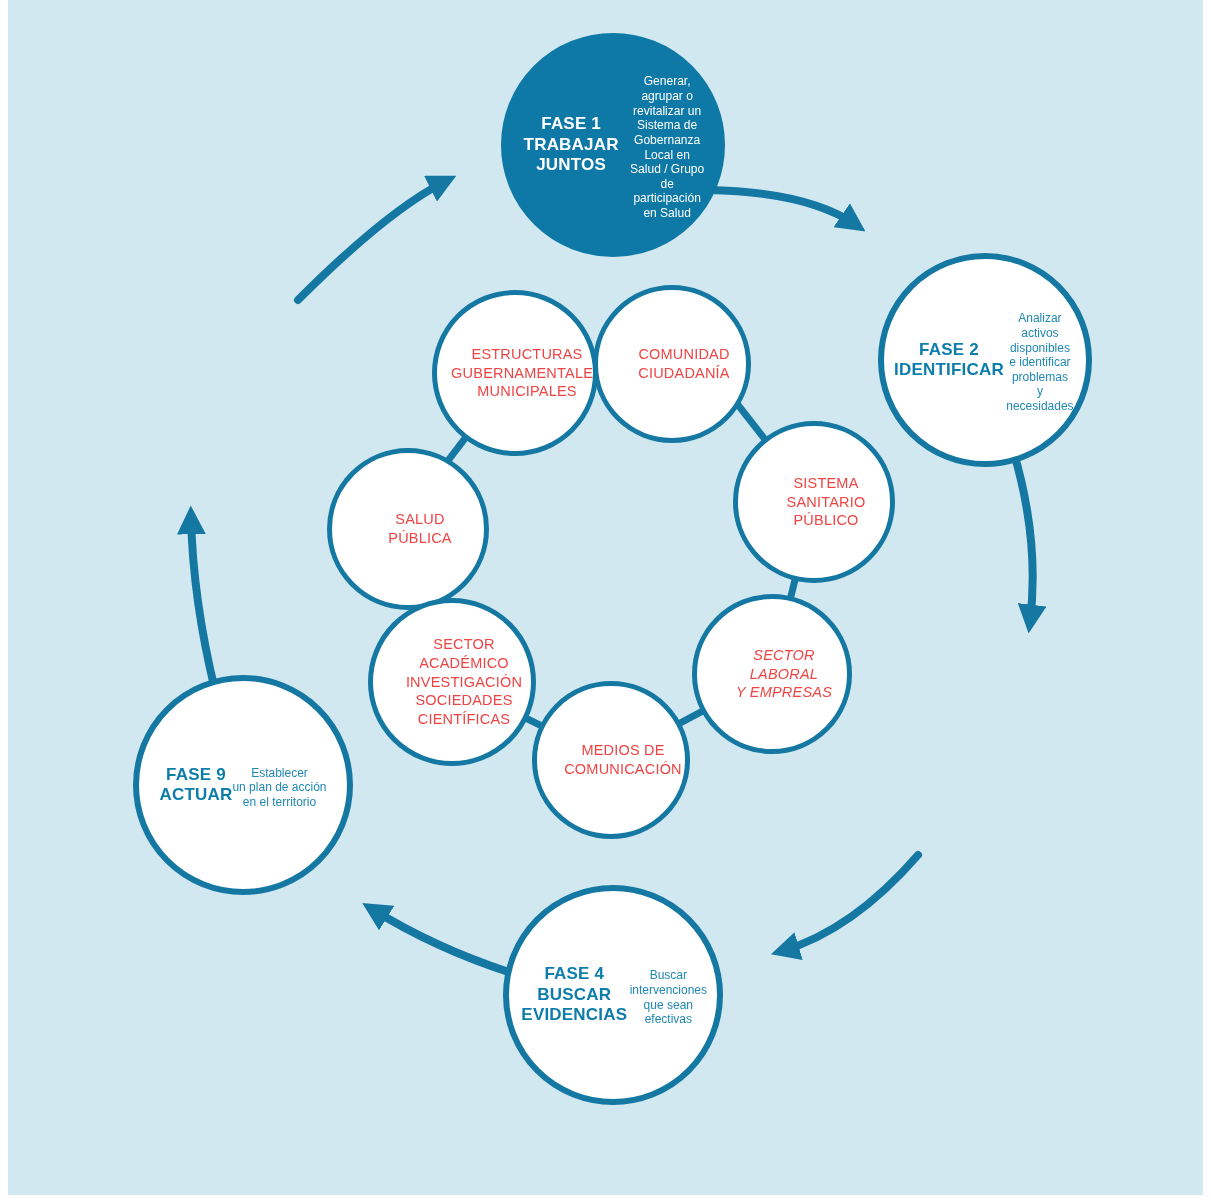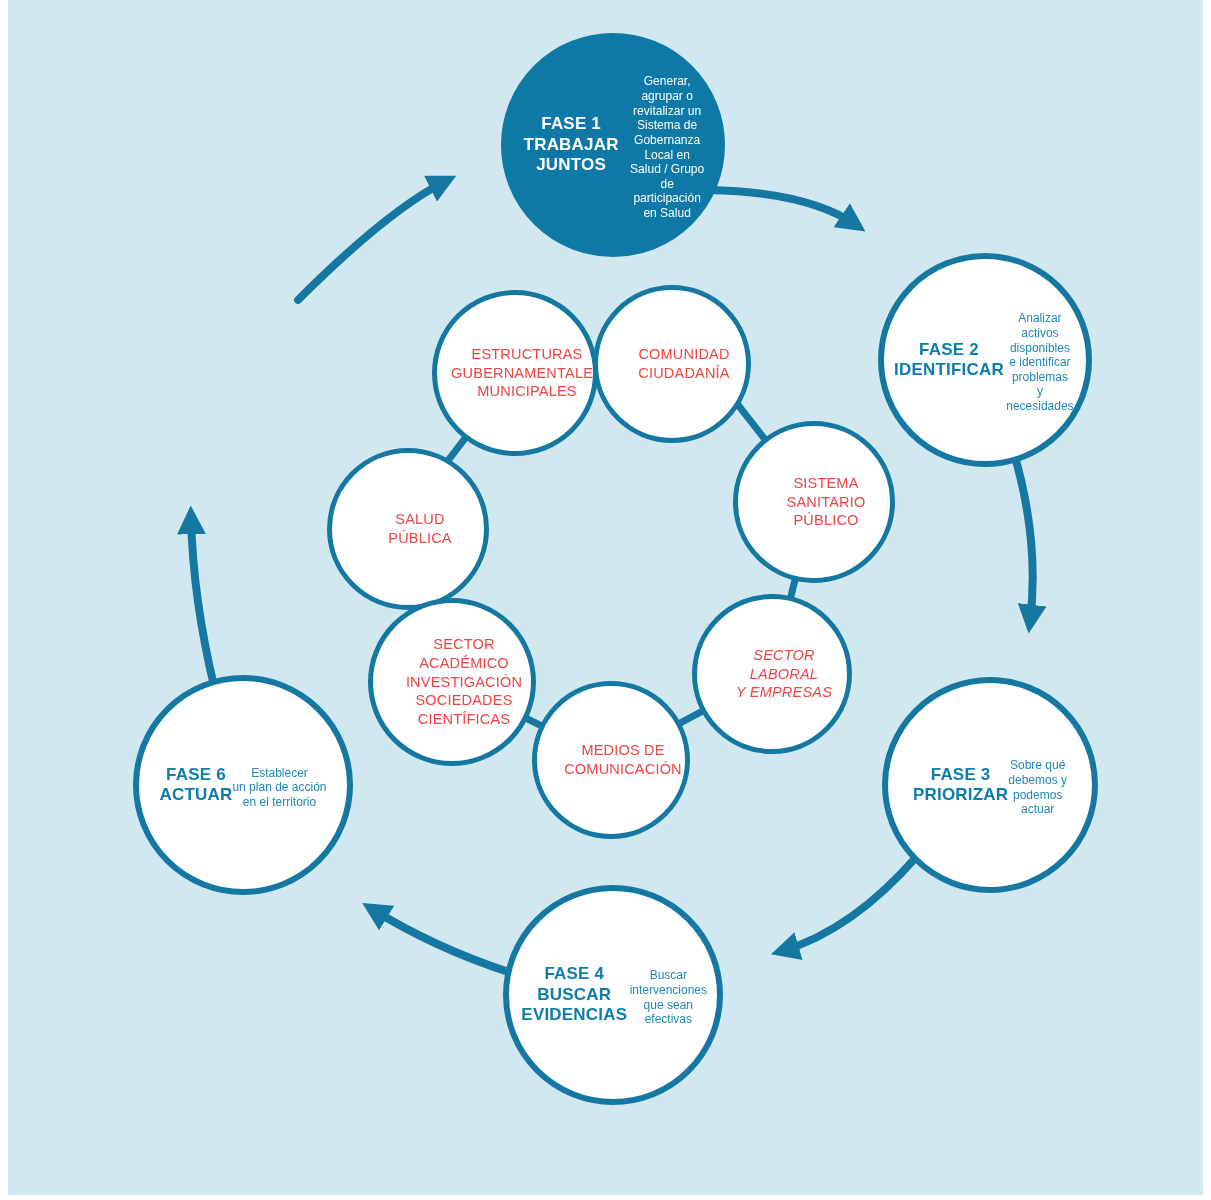--- a/index.html
+++ b/index.html
@@ -94,38 +94,30 @@
   <div class="node phase" style="left:870px;top:253px;width:214px;height:214px;">
     <div class="phase-heading">FASE 2
 IDENTIFICAR</div>
     <div class="phase-body">Analizar activos
 disponibles
 e identificar
 problemas
 y necesidades</div>
   </div>
 
-  <div class="node phase" style="left:874px;top:677px;width:216px;height:216px;">
-    <div class="phase-heading">FASE 3
-PRIORIZAR</div>
-    <div class="phase-body">Sobre qué
-debemos y
-podemos
-actuar</div>
-  </div>
 
   <div class="node phase" style="left:495px;top:885px;width:220px;height:220px;">
     <div class="phase-heading">FASE 4
 BUSCAR EVIDENCIAS</div>
     <div class="phase-body">Buscar intervenciones
 que sean efectivas</div>
   </div>
 
   <div class="node phase" style="left:125px;top:675px;width:220px;height:220px;">
-    <div class="phase-heading">FASE 6
+    <div class="phase-heading">FASE 9
 ACTUAR</div>
     <div class="phase-body">Establecer
 un plan de acción
 en el territorio</div>
   </div>
 
 
   <div class="node actor" style="left:424px;top:290px;width:166px;height:166px;">
     <div class="actor-label">ESTRUCTURAS
 GUBERNAMENTALES

